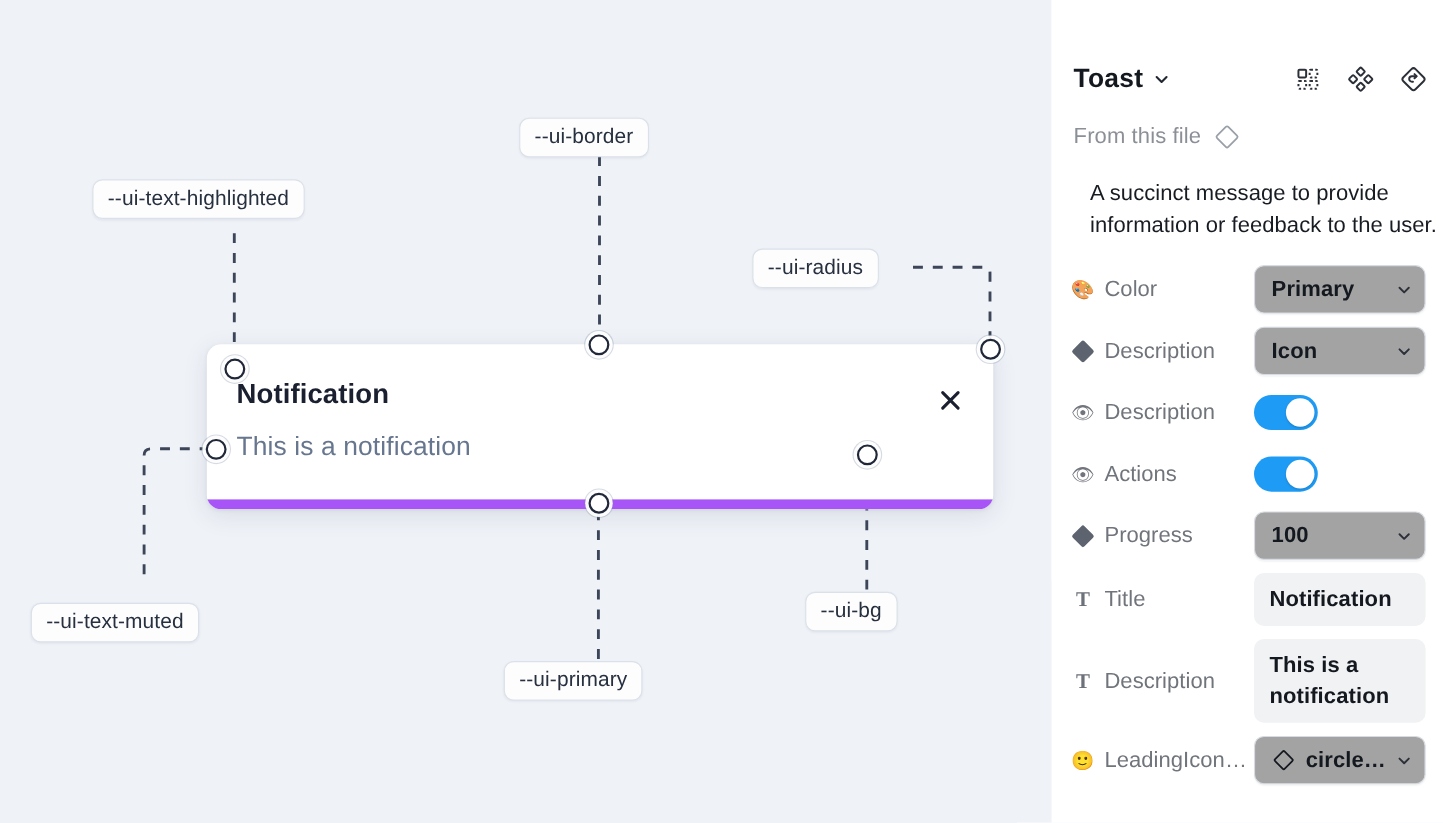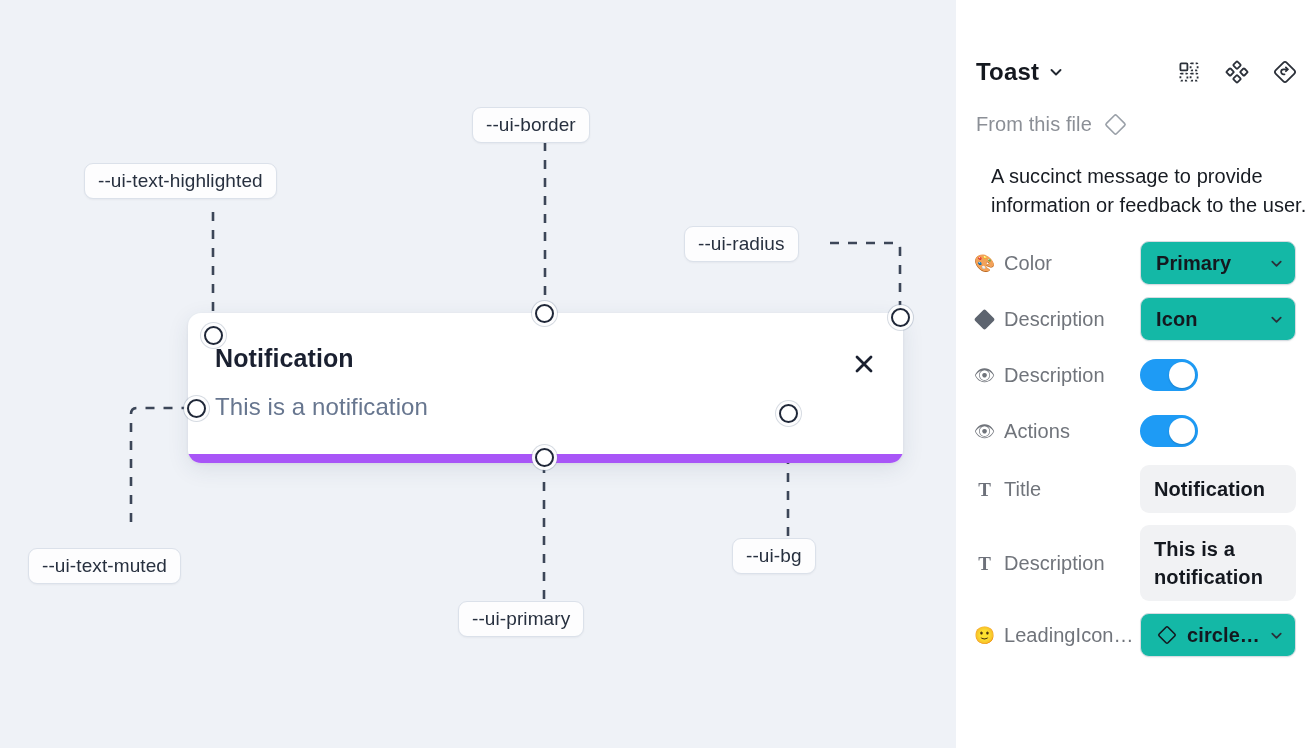--- a/index.html
+++ b/index.html
@@ -130,21 +130,21 @@
     font-family:"Liberation Serif", serif;font-weight:700;font-size:19px;color:#6d717a;
   }
   .pico .diamond{
     width:15px;height:15px;background:#5d646f;transform:rotate(45deg);border-radius:2px;
   }
   .prow-ctl{flex:0 0 auto;width:156px;}
 
   .select{
     box-sizing:border-box;
     width:156px;height:44px;
-    background:#14b8a6;border:1px solid #d8dce2;border-radius:9px;
+    background:#a3a3a3;border:1px solid #d8dce2;border-radius:9px;
     display:flex;align-items:center;
     padding:0 11px 0 15px;
     box-shadow:0 1px 1.5px rgba(20,30,50,.05);
   }
   .select .sval{
     flex:1 1 auto;font-size:20px;font-weight:700;color:#14181f;
     overflow:hidden;white-space:nowrap;letter-spacing:.1px;
   }
   .select .scaret{display:flex;align-items:center;color:#2b3039;flex:0 0 auto;}
   .select .lead-dia{flex:0 0 auto;display:flex;margin-right:9px;color:#14181f;}
@@ -323,20 +323,38 @@
           <span class="pico">👁</span>
           <span>Actions</span>
         </div>
         <div class="prow-ctl">
           <div class="toggle">
             <span class="knob"></span>
           </div>
         </div>
       </div>
 
+      <div class="prow">
+        <div class="prow-label">
+          <span class="pico">
+              <span class="diamond"></span>
+            </span>
+          <span>Progress</span>
+        </div>
+        <div class="prow-ctl">
+          <div class="select">
+            <span class="sval">100</span>
+            <span class="scaret">
+              <svg width="15" height="15" viewBox="0 0 16 16" fill="none" stroke="currentColor" stroke-width="1.9" stroke-linecap="round" stroke-linejoin="round">
+                  <path d="M3.5 6 L8 10.5 L12.5 6"></path>
+                </svg>
+            </span>
+          </div>
+        </div>
+      </div>
 
       <div class="prow">
         <div class="prow-label">
           <span class="pico serif-t">T</span>
           <span>Title</span>
         </div>
         <div class="prow-ctl">
           <div class="textval">Notification</div>
         </div>
       </div>

